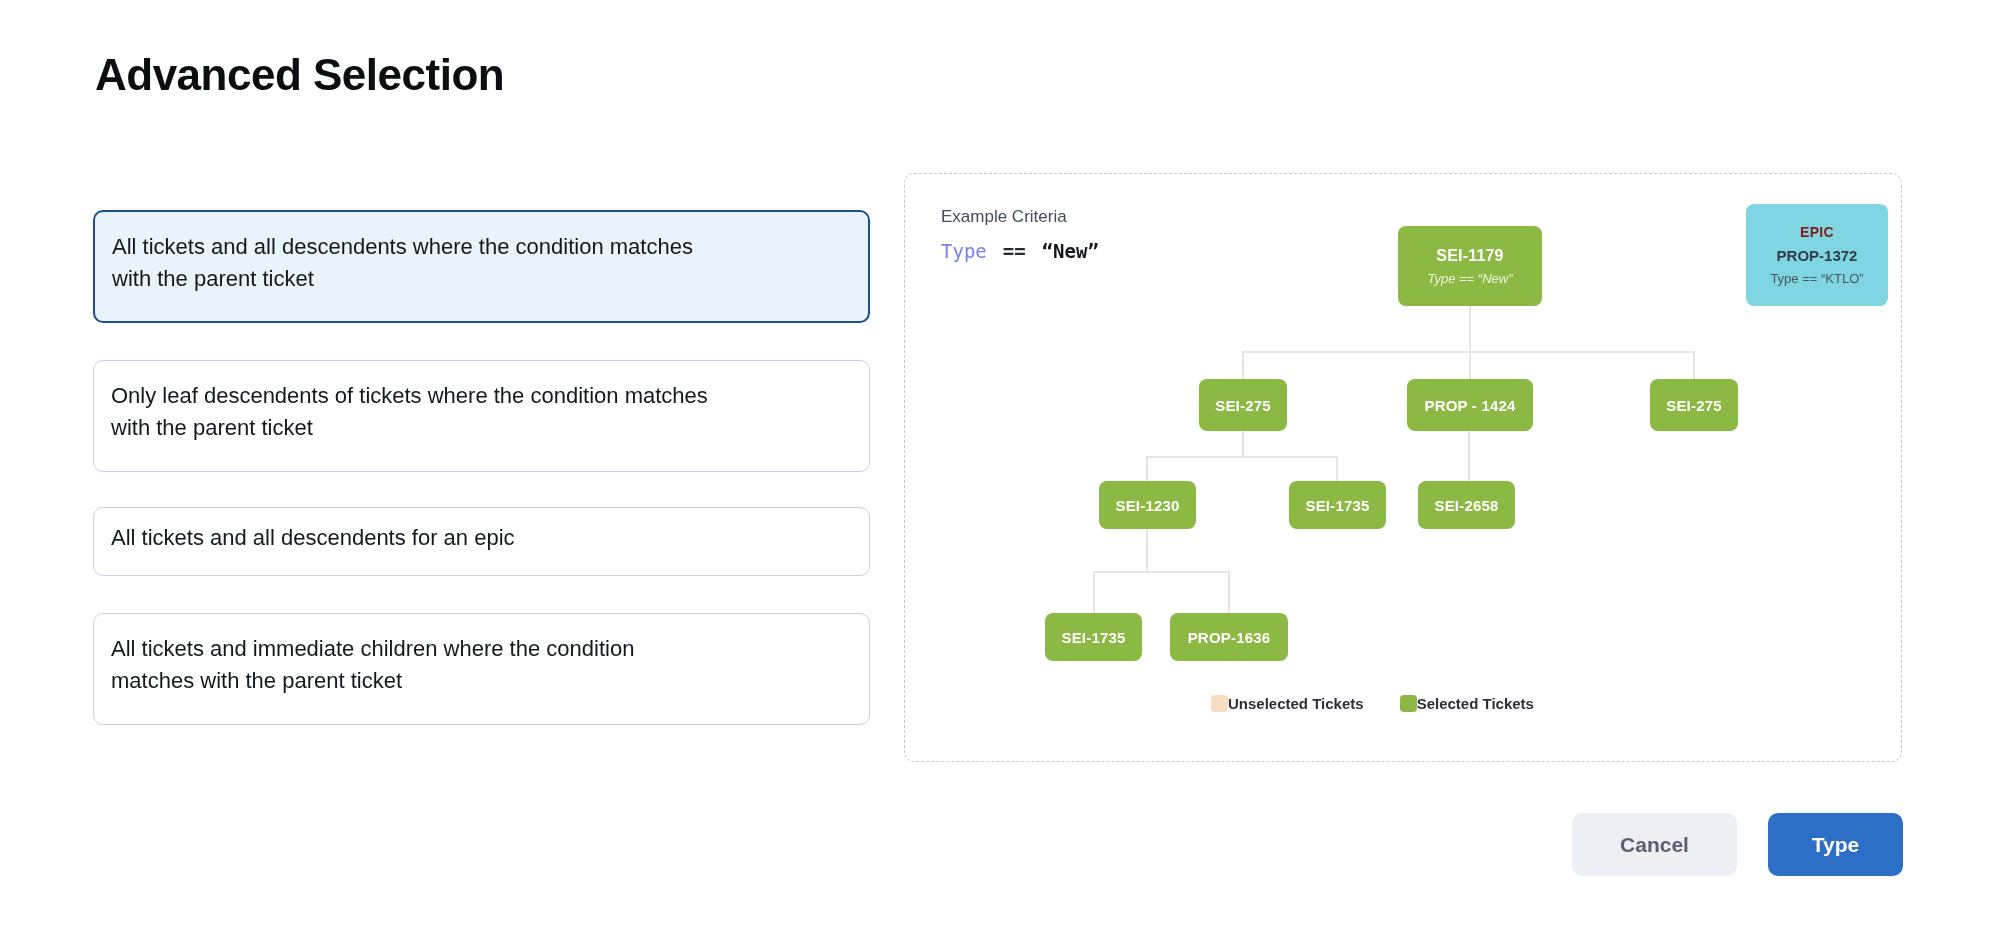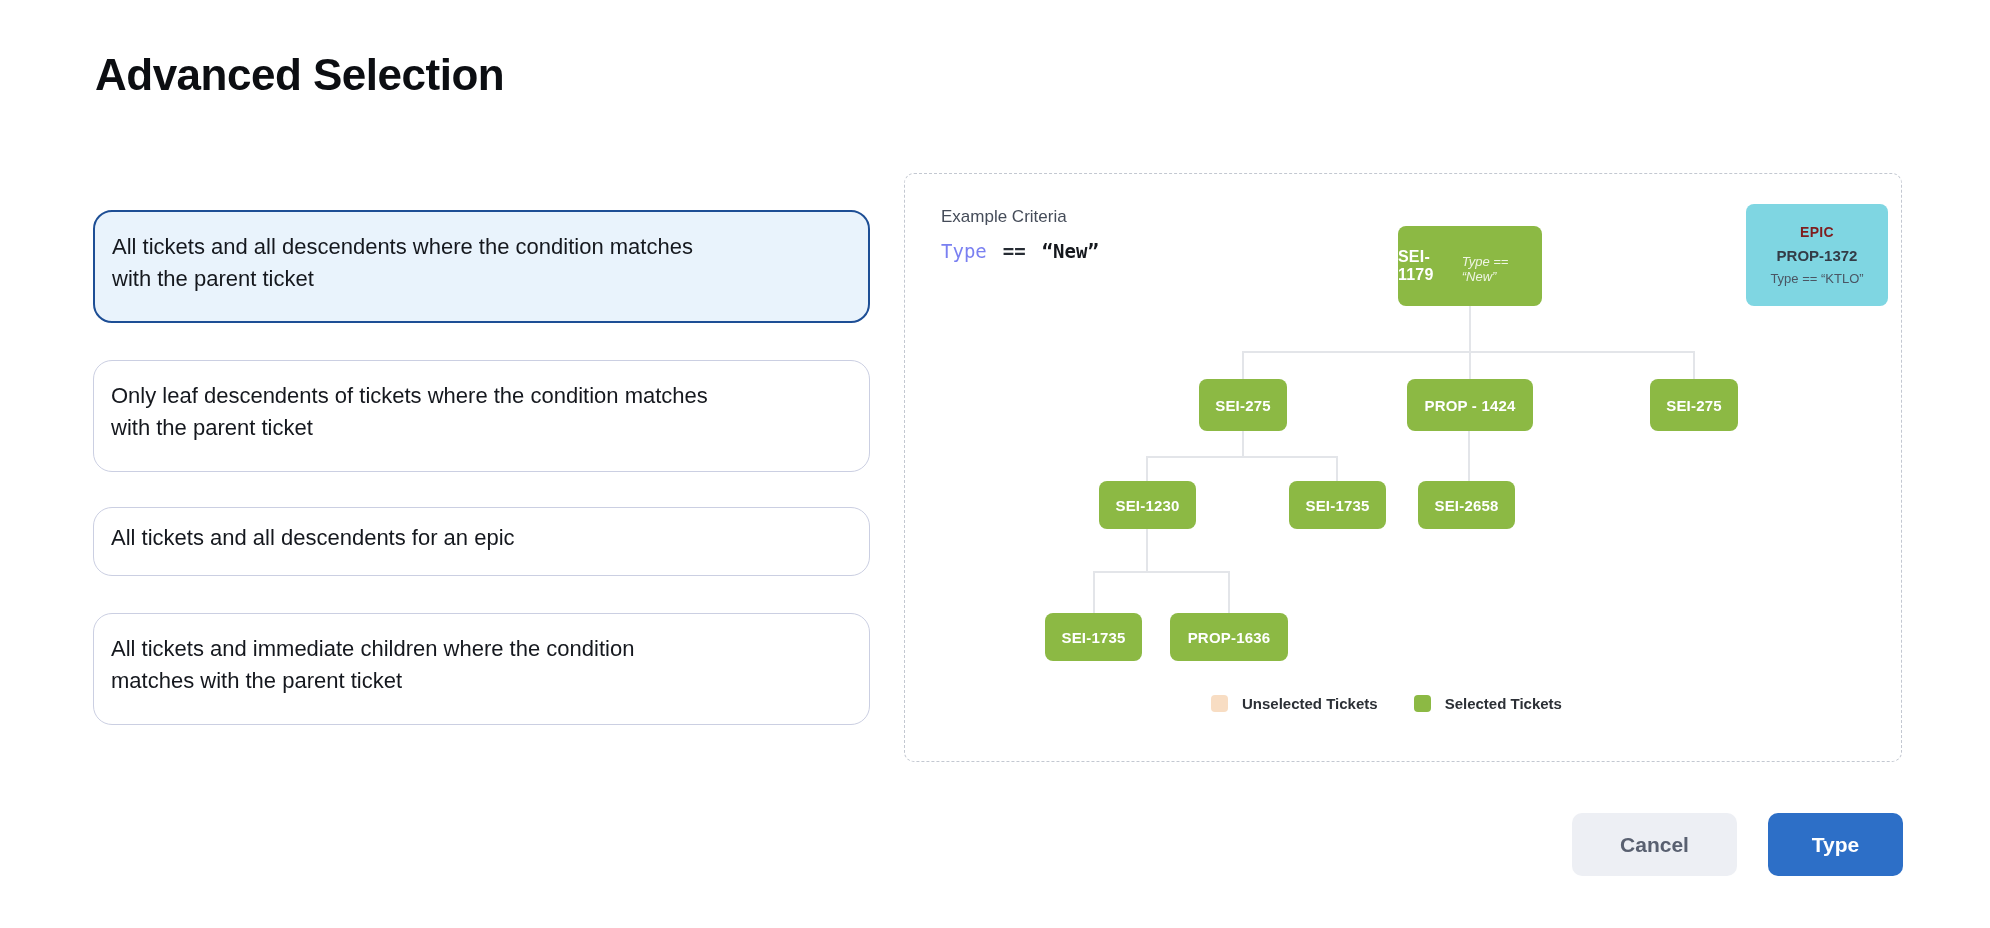--- a/index.html
+++ b/index.html
@@ -8,21 +8,21 @@
 
   .page-title {
     position: absolute; left: 95px; top: 50px;
     font-size: 44px; font-weight: 700; color: #0c0e12; letter-spacing: -0.5px;
   }
 
   
   .options { position: absolute; left: 93px; top: 210px; width: 777px; height: 520px; }
   .option {
     position: absolute; left: 0; width: 777px;
-    background: #ffffff; border: 1.5px solid #cbcfe2; border-radius: 19px;
+    background: #ffffff; border: 1.5px solid #cbcfe2; border-radius: 10px;
     display: flex; align-items: center; padding: 0 24px 8px 17px;
     cursor: pointer;
   }
   .option.selected { border: 2px solid #1d4e95; background: #e9f3fc; }
   .option .label {
     font-size: 22px; font-weight: 500; color: #15181e; line-height: 32px; max-width: 610px;
   }
   .option.o1 { top: 0;   height: 113px; }
   .option.o2 { top: 150px; height: 112px; }
   .option.o3 { top: 297px; height: 69px; }
@@ -51,33 +51,33 @@
     background: #7fd6e2; border-radius: 8px;
     display: flex; flex-direction: column; align-items: center; justify-content: center; gap: 7px;
   }
   .epic-card .l1 { font-size: 14px; font-weight: 700; color: #7f1d1d; letter-spacing: 0.3px; }
   .epic-card .l2 { font-size: 15px; font-weight: 700; color: #333c47; }
   .epic-card .l3 { font-size: 13px; font-weight: 400; color: #4a5563; }
 
   
   .node {
     position: absolute; background: #8cb944; border-radius: 8px;
-    display: flex; flex-direction: row; align-items: center; justify-content: center;
+    display: flex; flex-direction: column; align-items: center; justify-content: center;
     color: #ffffff;
   }
   .node .nid { font-size: 15px; font-weight: 700; letter-spacing: 0.2px; }
   .node.root .nid { font-size: 16px; }
   .node .ncond { font-size: 13px; font-weight: 400; color: rgba(255,255,255,0.85); margin-top: 6px; font-style: italic; }
 
   .vline { position: absolute; width: 1.5px; background: #e3e5e9; }
   .hbar  { position: absolute; height: 1.5px; background: #e3e5e9; }
 
   
   .legend { position: absolute; left: 306px; top: 521px; display: flex; gap: 36px; align-items: center; }
-  .legend-item { display: flex; align-items: center; gap: 14px; }
+  .legend-item { display: flex; align-items: center; }
   .swatch { width: 17px; height: 17px; border-radius: 4px; }
   .swatch.peach { background: #f8ddc3; }
   .swatch.green { background: #8cb944; }
   .legend-label { font-size: 15px; font-weight: 700; color: #2c3036; }
 
   
   .btn {
     position: absolute; top: 813px; height: 63px; border: none; border-radius: 10px;
     font-family: "Liberation Sans", sans-serif; font-size: 21px; font-weight: 700;
     display: flex; align-items: center; justify-content: center; cursor: pointer;

